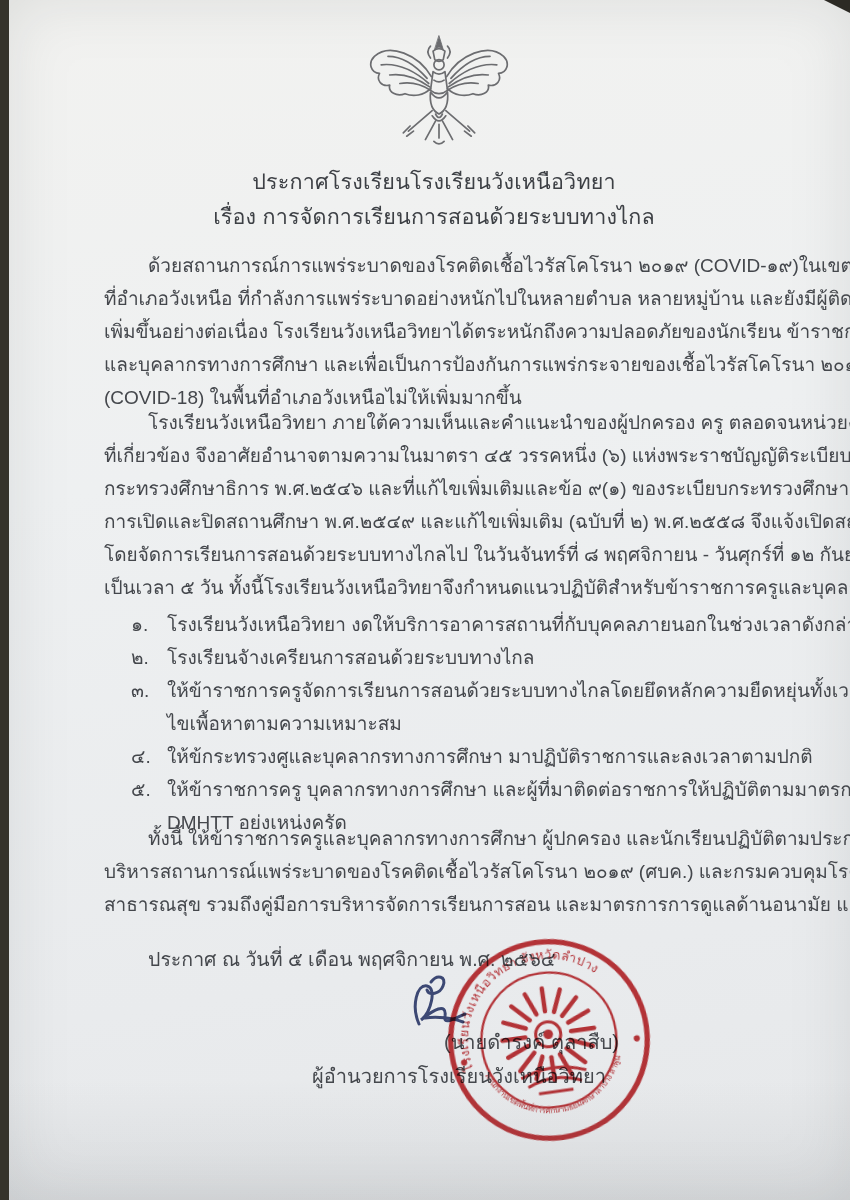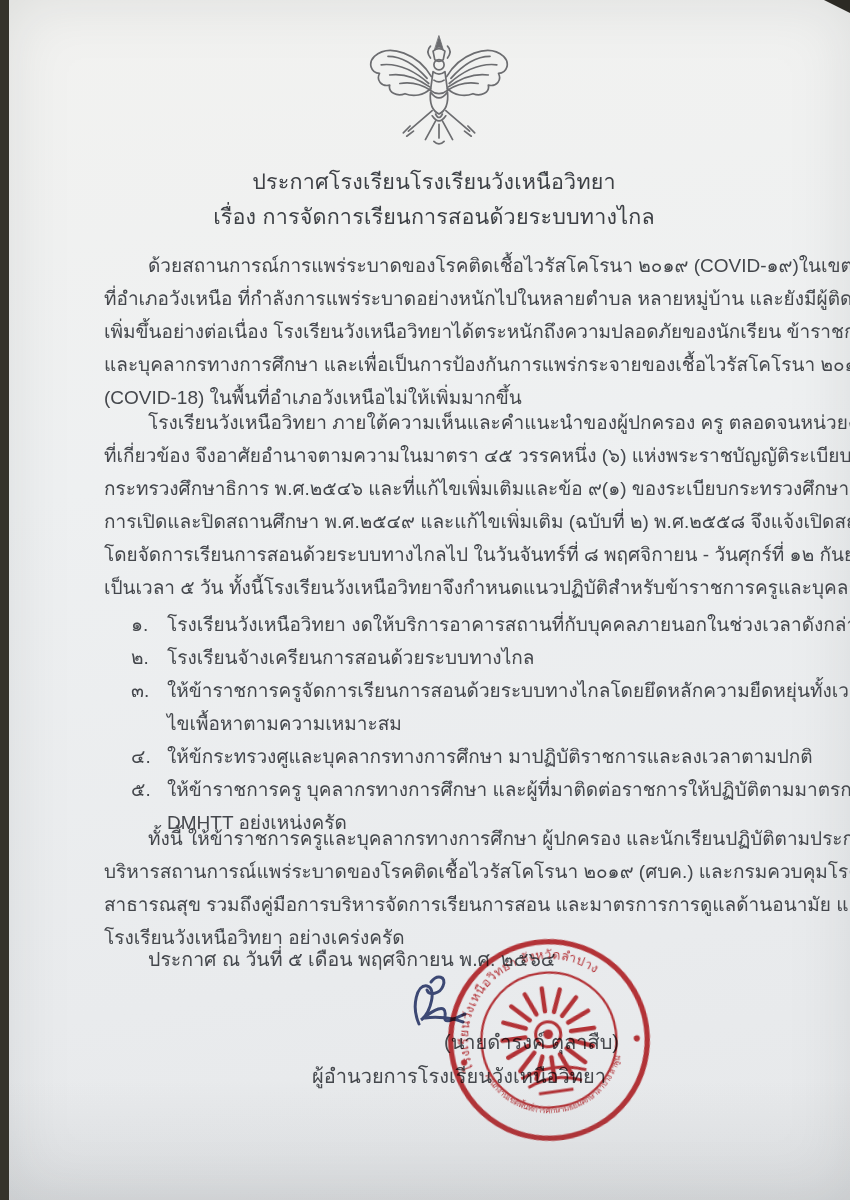--- a/index.html
+++ b/index.html
@@ -124,21 +124,20 @@
     <div class="li-row">
       <span class="num">๕.</span><span>ให้ข้าราชการครู บุคลากรทางการศึกษา และผู้ที่มาติดต่อราชการให้ปฏิบัติตามมาตรการ</span>
     </div>
     <div class="li-row cont">DMHTT อย่งเหน่งครัด</div>
   </div>
 
   <div class="block p3">
     <div class="ln ind">ทั้งนี้ ให้ข้าราชการครูและบุคลากรทางการศึกษา ผู้ปกครอง และนักเรียนปฏิบัติตามประกาศศูนย์</div>
     <div class="ln">บริหารสถานการณ์แพร่ระบาดของโรคติดเชื้อไวรัสโคโรนา ๒๐๑๙ (ศบค.) และกรมควบคุมโรคกระทรวง</div>
     <div class="ln">สาธารณสุข รวมถึงคู่มือการบริหารจัดการเรียนการสอน และมาตรการการดูแลด้านอนามัย และสิ่งแวดล้อม</div>
-    <div class="ln">โรงเรียนวังเหนือวิทยา อย่างเคร่งครัด</div>
   </div>
 
   <div class="dateline">ประกาศ ณ วันที่ ๕ เดือน พฤศจิกายน พ.ศ. ๒๕๖๔</div>
 
   <div class="sig">
     <svg viewBox="0 0 90 68" width="90" height="68">
       <g stroke="#2a3767" stroke-width="3" fill="none" stroke-linecap="round" opacity=".9">
         <path d="M30,10 C36,2 46,4 42,14 C39,22 28,24 26,18"></path>
         <path d="M18,52 C10,34 16,12 26,14 C36,16 30,40 20,48 C32,38 46,30 44,44 C42,54 54,46 64,42"></path>
         <path d="M24,46 C36,44 52,46 62,50"></path>

